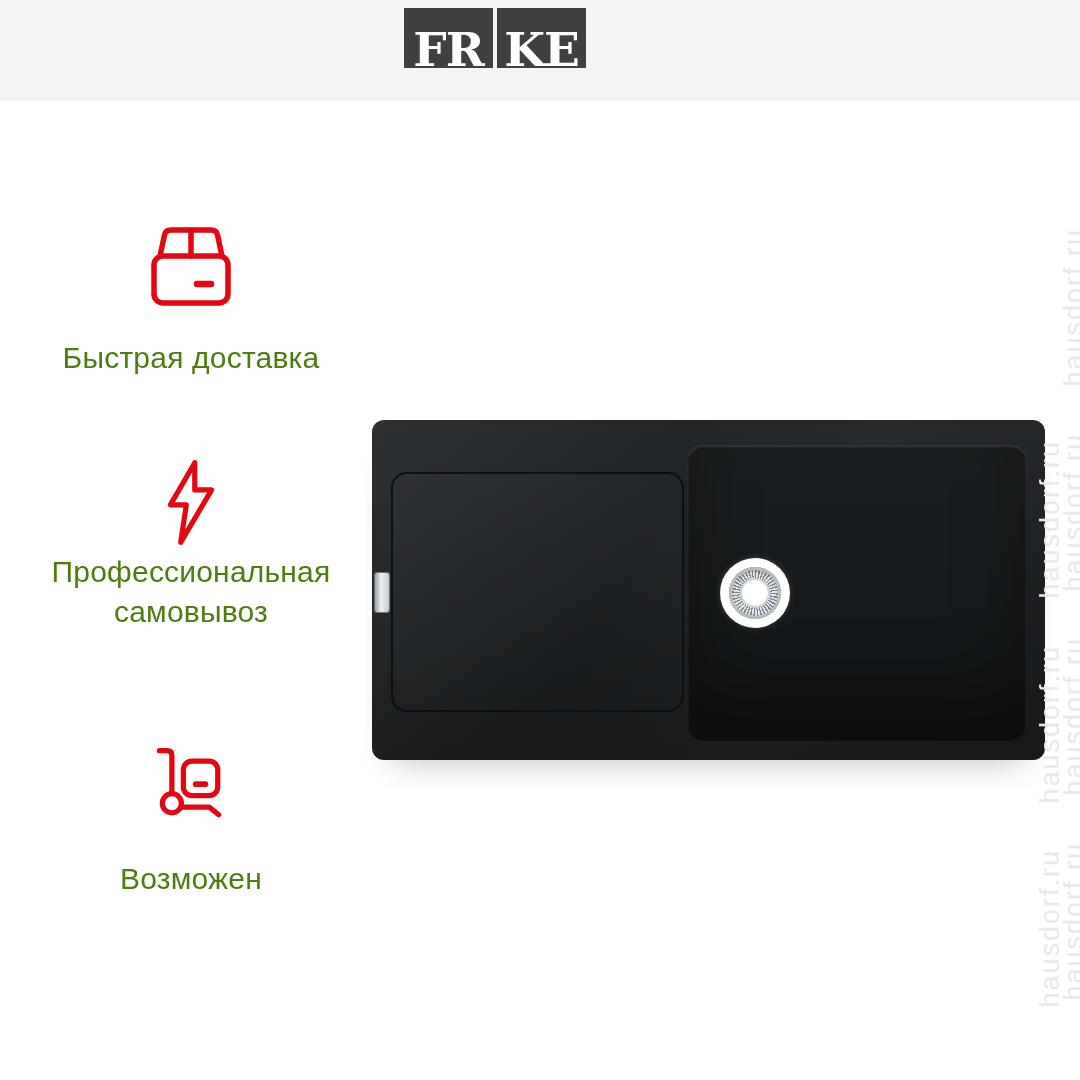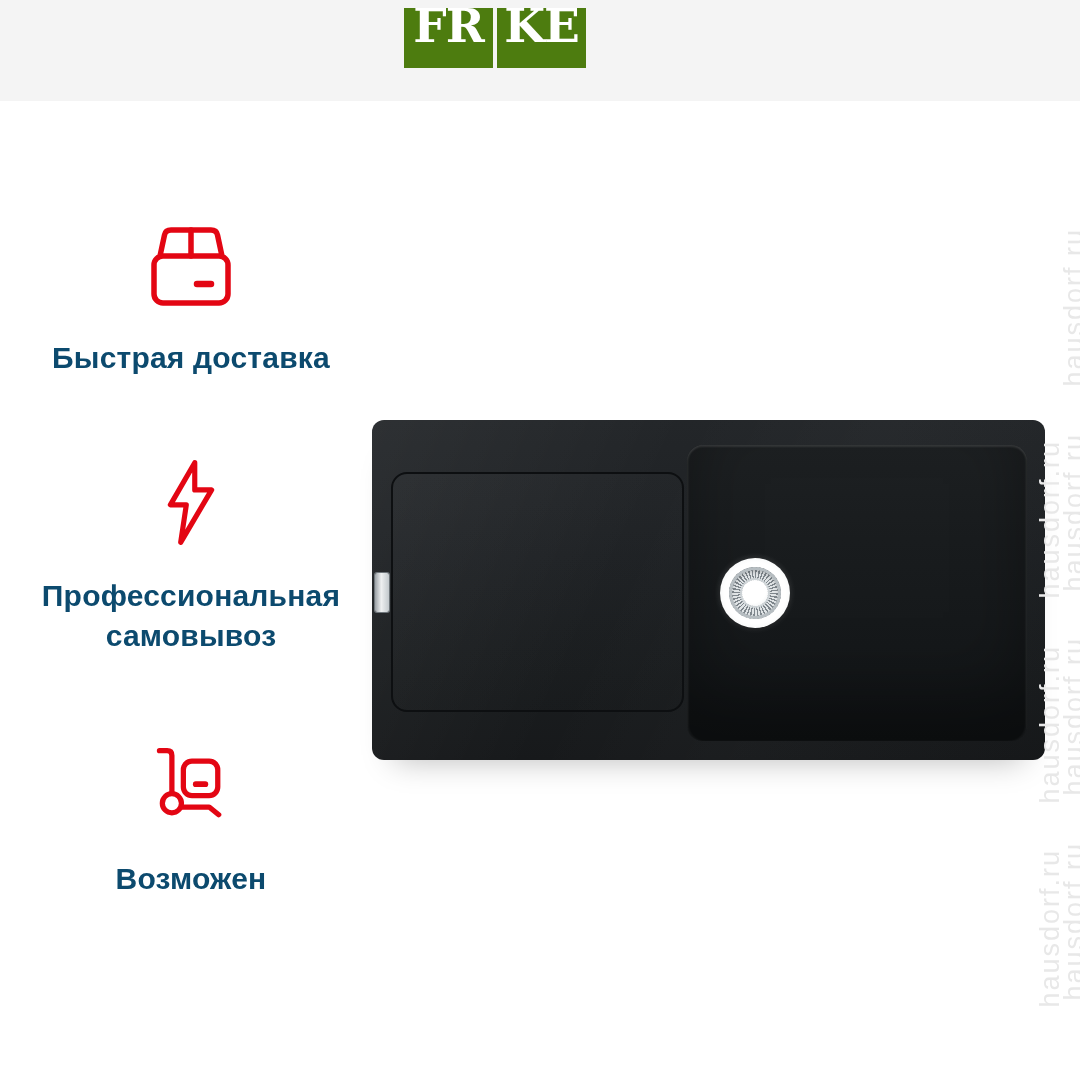--- a/index.html
+++ b/index.html
@@ -17,22 +17,22 @@
     position: absolute; left: 0; top: 0;
     width: 1080px; height: 101px;
     background: #f4f4f4;
   }
   .logo {
     position: absolute; left: 404px; top: 8px;
     display: flex; gap: 4px;
   }
   .logo-square {
     width: 89px; height: 60px;
-    background: #4d7c0f;
-    display: flex; align-items: flex-end; justify-content: center;
+    background: #404040;
+    display: flex; align-items: flex-start; justify-content: center;
   }
   .logo-square span {
     font-family: "DejaVu Serif", serif;
     font-weight: 700;
     font-size: 47px;
     letter-spacing: -1px;
     color: #ffffff;
     line-height: 84px;
   }
 
@@ -41,25 +41,25 @@
     position: absolute; left: 26px; width: 330px;
     text-align: center;
   }
   .feature-1 { top: 224px; }
   .feature-2 { top: 458px; }
   .feature-3 { top: 744px; }
   .feature .icon-wrap { display: block; }
   .feature svg { display: inline-block; }
   .feature .caption {
     font-size: 30px; line-height: 40px;
-    font-weight: 700; color: #0c4a6e;
+    font-weight: 400; color: #4d7c0f;
     letter-spacing: 0.2px;
   }
   .feature-1 .caption { margin-top: 26px; }
-  .feature-2 .caption { margin-top: 24px; }
+  .feature-2 .caption { }
   .feature-3 .caption { margin-top: 25px; }
 
   
   .sink {
     position: absolute; left: 372px; top: 420px;
     width: 673px; height: 340px;
     border-radius: 12px;
     background: linear-gradient(180deg, #232629 0%, #1e2124 40%, #1a1d1f 75%, #17191b 100%);
     box-shadow: 0 22px 30px -22px rgba(0,0,0,0.28);
   }

